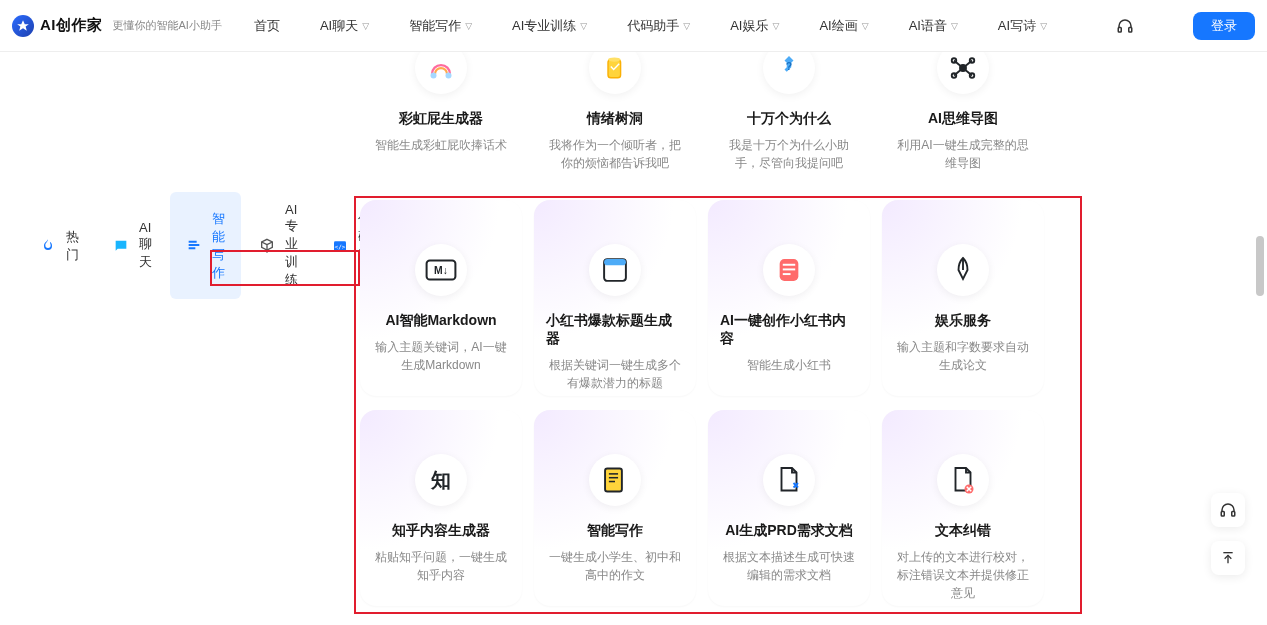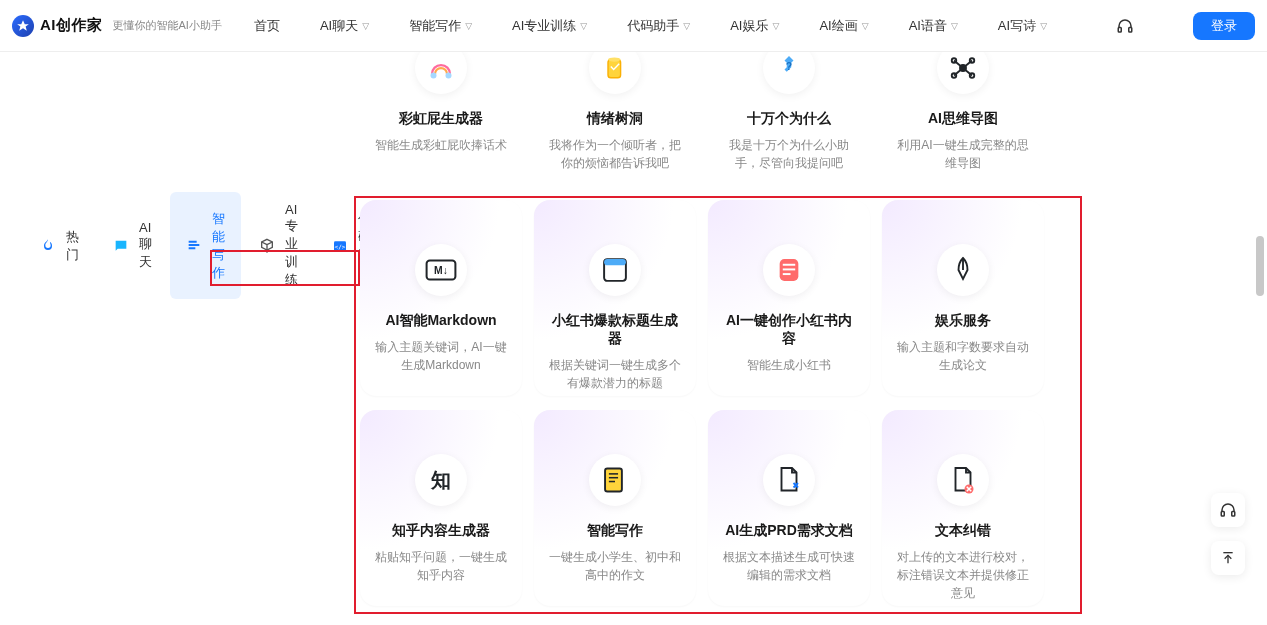--- a/index.html
+++ b/index.html
@@ -18,21 +18,21 @@
     .layout { display: flex; height: calc(625px - 44px); }
     .sidebar { width: 240px; padding: 140px 0 0 24px; }
     .side-list { display: flex; flex-direction: row; gap: 2px; }
     .side-item { display: flex; align-items: center; gap: 10px; padding: 10px 16px; font-size: 13px; color: #333; cursor: pointer; border-radius: 6px; position: relative; }
     .side-item.active { background: #e9f2ff; color: #1677ff; }
     .side-item .sicon { width: 16px; height: 16px; display: inline-flex; align-items: center; justify-content: center; }
     .side-highlight { position: absolute; z-index: 5; border: 2px solid #e11d2e; top: 250px; left: 210px; width: 150px; height: 36px; pointer-events: none; }
     .main { flex: 1; padding: 0 8px 0 0; overflow: hidden; position: relative; }
     .card { width: 162px; height: 196px; border-radius: 16px; background: radial-gradient(circle at 0 0, #f3eaff 0, #fff 55%), radial-gradient(circle at 100% 0, #e4f0ff 0, #fff 55%), #fbfdff; box-shadow: 0 1px 2px rgba(0,0,0,0.03); display: flex; flex-direction: column; align-items: center; padding: 20px 12px 0; cursor: pointer; }
     .card-icon-wrap { width: 52px; height: 52px; border-radius: 50%; background: #fff; display: flex; align-items: center; justify-content: center; margin: 24px 0 16px; box-shadow: 0 2px 8px rgba(0,0,0,0.06); }
-    .card-title { font-size: 14px; font-weight: 700; color: #1a1a1a; text-align: center; margin-bottom: 8px; }
+    .card-title { font-size: 14px; font-weight: 700; color: #1a1a1a; margin-bottom: 8px; }
     .card-desc { font-size: 12px; color: #888; text-align: center; line-height: 1.5; }
     .row1cards .card-title { margin-top: 0; }
     .row1cards { display: grid; grid-template-columns: repeat(4, 162px); gap: 12px; padding-left: 120px; }
     .partial-icon { width: 52px; height: 52px; border-radius: 50%; background: #fff; display: flex; align-items: center; justify-content: center; margin-bottom: 16px; box-shadow: 0 2px 8px rgba(0,0,0,0.06); margin-top: -10px; }
     .partial-card { width: 162px; border-radius: 0 0 16px 16px; background: #fff; display: flex; flex-direction: column; align-items: center; padding: 0 12px 14px; cursor: pointer; }
     .grid2, .grid3 { display: grid; grid-template-columns: repeat(4, 162px); gap: 12px; padding-left: 120px; margin-top: 14px; }
     .main-highlight { position: absolute; z-index: 5; border: 2px solid #e11d2e; top: 196px; left: 354px; width: 728px; height: 418px; pointer-events: none; }
     .float-actions { position: fixed; right: 22px; bottom: 50px; display: flex; flex-direction: column; gap: 14px; }
     .float-btn { width: 34px; height: 34px; border-radius: 8px; background: #fff; box-shadow: 0 2px 10px rgba(0,0,0,0.08); display: flex; align-items: center; justify-content: center; cursor: pointer; color: #333; }
     .scroll-indicator { position: absolute; right: 3px; top: 236px; width: 8px; height: 60px; background: #c8c8c8; border-radius: 4px; }

